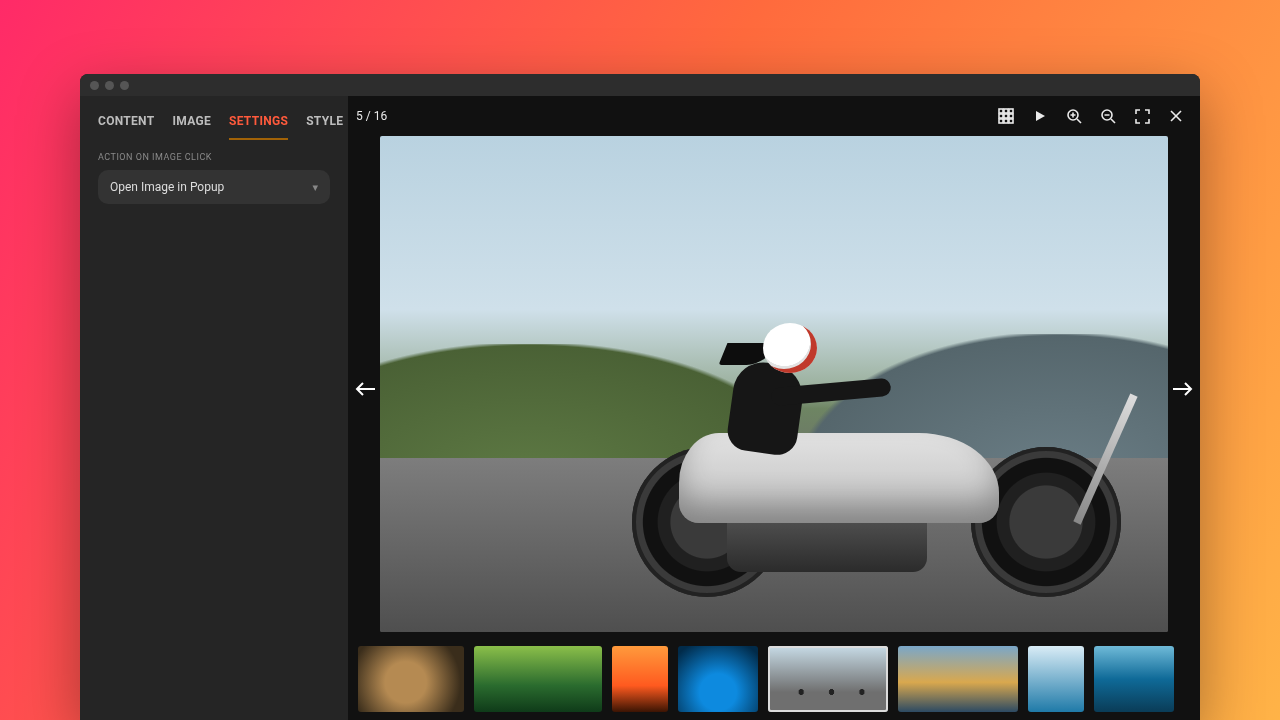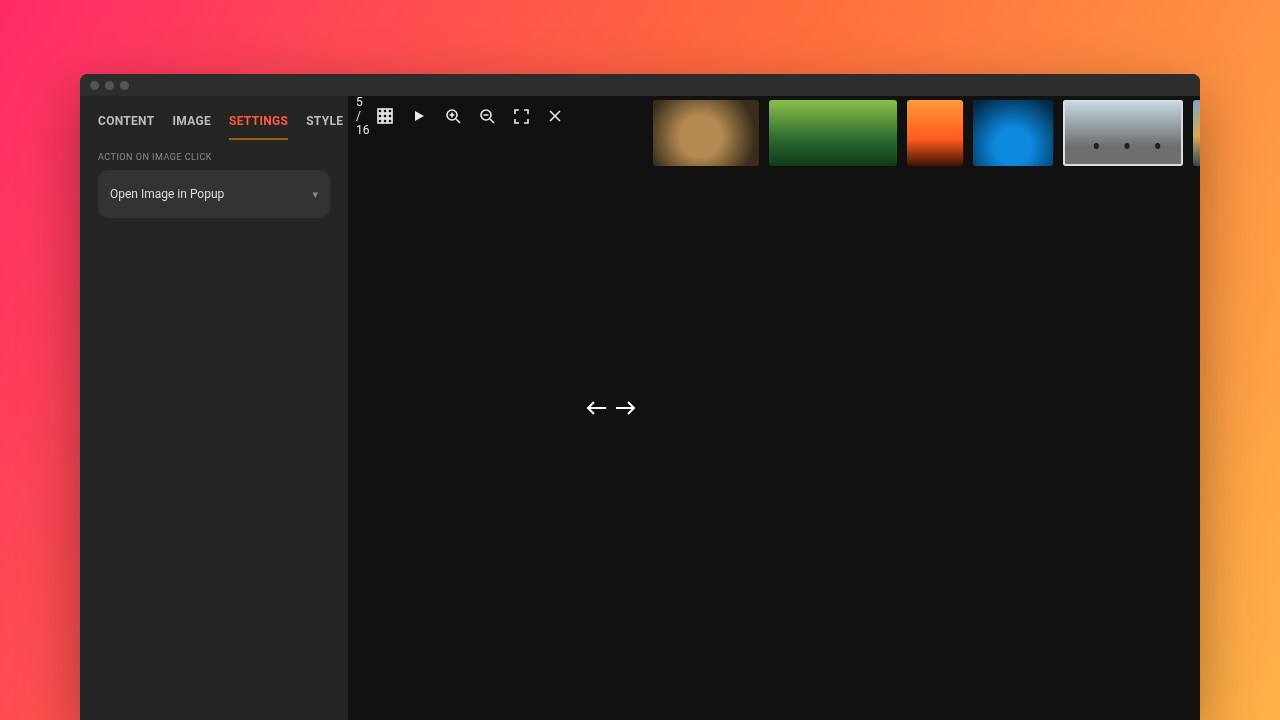--- a/index.html
+++ b/index.html
@@ -6,23 +6,23 @@
   body { width: 1280px; height: 720px; overflow: hidden; background: linear-gradient(120deg, #ff2a68 0%, #ff6a3d 45%, #ffb347 100%); }
   .app-window { position: absolute; left: 80px; top: 74px; width: 1120px; height: 646px; background: #1e1e1e; border-radius: 8px 8px 0 0; overflow: hidden; box-shadow: 0 20px 60px rgba(0,0,0,.35); display:flex; flex-direction:column;}
   .titlebar { height: 22px; background: #2d2d2d; display: flex; align-items: center; padding-left: 10px; gap: 6px; }
   .dot { width: 9px; height: 9px; border-radius: 50%; background: #555; }
   .body-row { display:flex; flex:1; min-height:0;}
   .sidebar { width: 268px; background: #252525; padding: 18px 18px 0 18px; color: #ddd; }
   .tabs { display: flex; gap: 18px; font-size: 12px; font-weight: 700; letter-spacing: .3px; }
   .tab { color: #bdbdbd; cursor: pointer; padding-bottom: 10px; }
   .tab.active { color: #ff5a3c; border-bottom: 2px solid #a16207; }
   .section-label { font-size: 9px; letter-spacing: .5px; color: #8a8a8a; margin-top: 12px; margin-bottom: 8px; }
-  .control-row { background: #333; border-radius: 10px; height: 48px; display:flex; align-items:center; justify-content:space-between; padding: 0 12px; font-size: 12px; color: #ddd; cursor:pointer;}
+  .control-row { background: #333; border-radius: 10px; height: 34px; display:flex; align-items:center; justify-content:space-between; padding: 0 12px; font-size: 12px; color: #ddd; cursor:pointer;}
   .chev { color:#888; font-size:11px;}
-  .viewer { flex:1; background:#111; display:flex; flex-direction:row; min-width:0; }
+  .viewer { flex:1; background:#111; display:flex; flex-direction:column; min-width:0; }
   .toolbar { height: 40px; display:flex; align-items:center; justify-content:space-between; padding: 0 8px 0 8px; color:#eee;}
   .counter { font-size: 12px; color:#eaeaea; }
   .tool-icons { display:flex; gap: 2px; }
   .tool-btn { width:32px; height:32px; display:flex; align-items:center; justify-content:center; cursor:pointer; border-radius:3px;}
   .tool-btn svg { stroke:#eaeaea; fill:none; stroke-width:1.6; }
   .stage-wrap { flex:1; position:relative; min-height:0; padding: 0 32px 10px 32px;}
   .stage { width:100%; height:100%; border-radius:2px; position:relative; overflow:hidden;
     background:
       linear-gradient(180deg, #b9d2e0 0%, #cfe0ea 35%, #9db2a0 50%, #6e8563 55%, #6a6a6a 72%, #595959 100%);
   }

